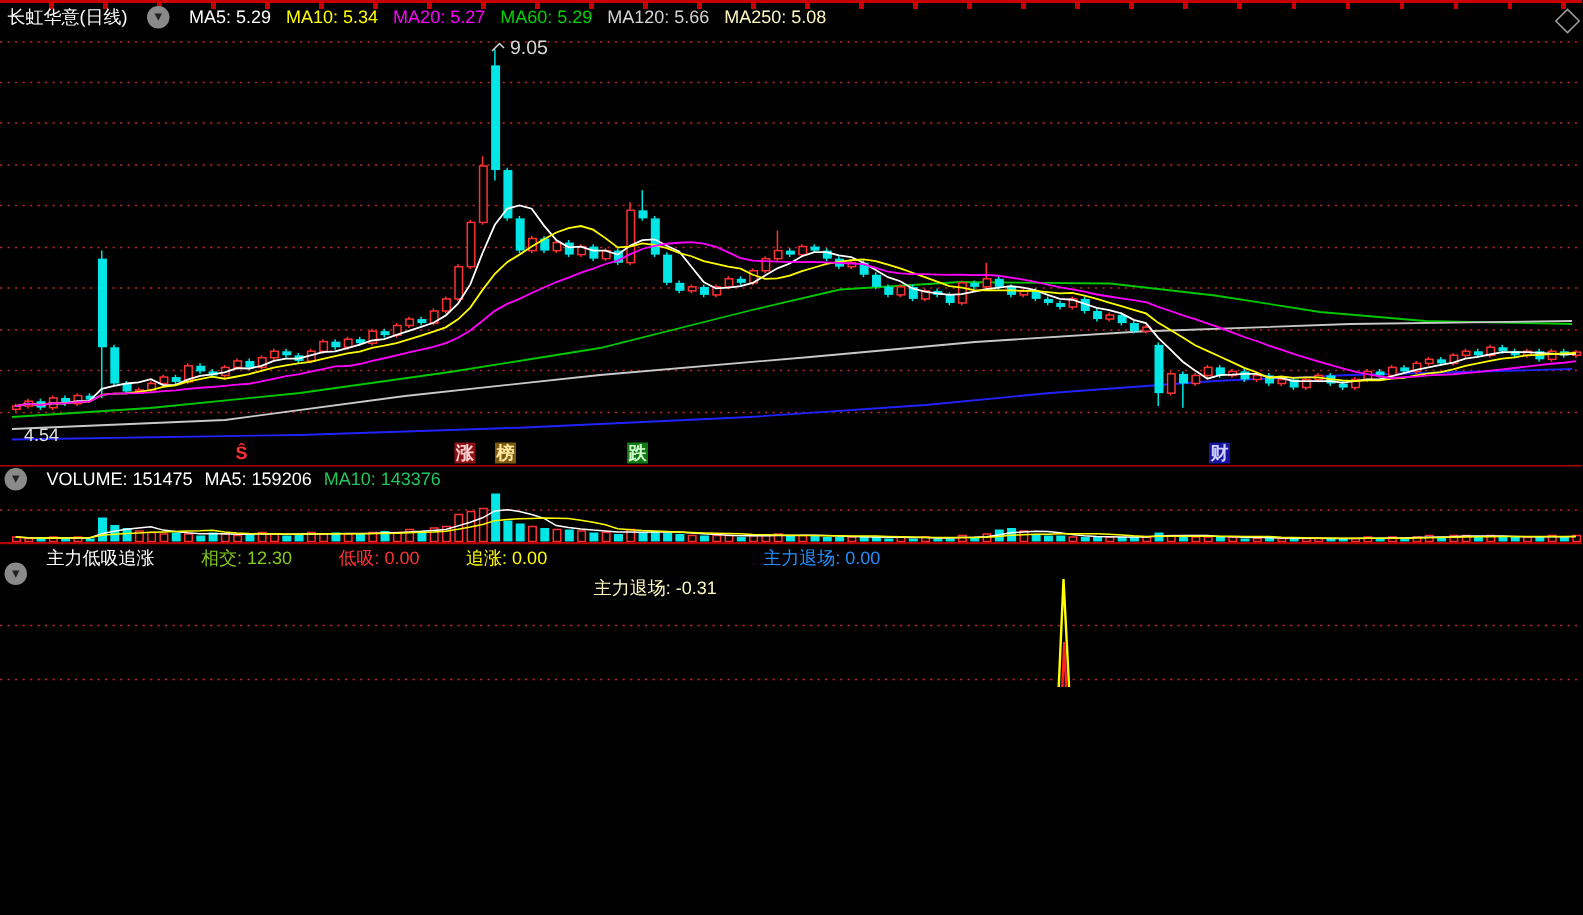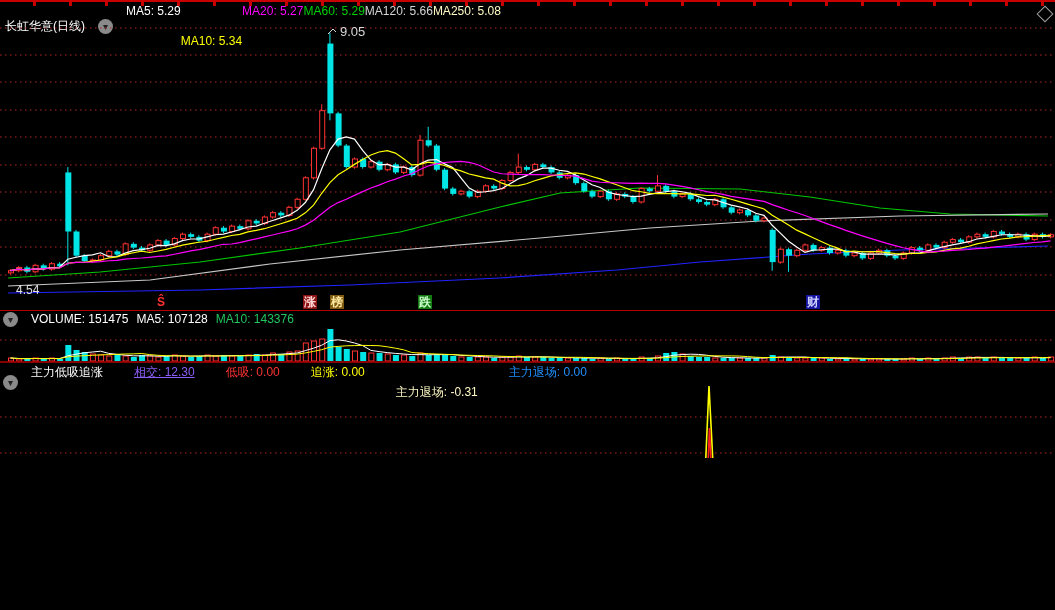--- a/index.html
+++ b/index.html
@@ -24,23 +24,23 @@
 <body>
 
 <div id="screen">
   <div class="topborder"></div>
   <div class="topticks"></div>
   <div class="diamond"></div>
 
   <div class="hdr" style="left:5px;top:4px;">
     <span>长虹华意(日线)</span>
     <span class="chev">▾</span>
-    <span id="ma-labels" style="display:flex;gap:0;">
+    <span id="ma-labels" style="display:flex;gap:10px;">
         <span style="color: rgb(255, 255, 255);">MA5: 5.29</span>
-        <span style="color: rgb(255, 255, 0); margin-top: 30px;">MA10: 5.34</span>
+        <span style="color: rgb(255, 255, 0);">MA10: 5.34</span>
         <span style="color: rgb(255, 0, 255);">MA20: 5.27</span>
         <span style="color: rgb(0, 210, 0);">MA60: 5.29</span>
         <span style="color: rgb(212, 212, 212);">MA120: 5.66</span>
         <span style="color: #fef9c3;">MA250: 5.08</span>
       </span>
   </div>
 
   <svg id="candle-svg" width="1055" height="273" style="top:22px;">
       <line x1="0" y1="6" x2="1055" y2="6" stroke="#b42828" stroke-width="1" stroke-dasharray="1.5 3.5"></line>
       <line x1="0" y1="33" x2="1055" y2="33" stroke="#b42828" stroke-width="1" stroke-dasharray="1.5 3.5"></line>
@@ -325,21 +325,21 @@
       <span class="marker" style="left: 330px; color: rgb(255, 232, 160); background: rgb(126, 90, 16);">榜</span>
       <span class="marker" style="left: 418px; color: rgb(208, 255, 208); background: rgb(17, 122, 17);">跌</span>
       <span class="marker" style="left: 806px; color: rgb(208, 208, 255); background: rgb(20, 20, 160);">财</span>
     </div>
   <div class="sep-red" style="top:310px;"></div>
 
   <div class="hdr" style="left:3px;top:312px;">
     <span class="chev">▾</span>
     <span id="vol-labels" style="display:flex;gap:8px;">
         <span style="color: rgb(255, 255, 255);">VOLUME: 151475</span>
-        <span style="color: rgb(255, 255, 255);">MA5: 107128</span>
+        <span style="color: rgb(255, 255, 255);">MA5: 159206</span>
         <span style="color: #22c55e;">MA10: 143376</span>
       </span>
   </div>
 
   <svg id="vol-svg" width="1055" height="36" style="top:328px;">
       <line x1="0" y1="12" x2="1055" y2="12" stroke="#b42828" stroke-width="1" stroke-dasharray="1.5 3.5"></line>
       <rect x="8.5" y="30" width="5" height="3" fill="#000" stroke="#ff3232" stroke-width="1"></rect>
       <rect x="16.689999999999998" y="31" width="5" height="2" fill="#000" stroke="#ff3232" stroke-width="1"></rect>
       <rect x="24.38" y="31" width="6" height="2" fill="#00e5e5"></rect>
       <rect x="33.07" y="30" width="5" height="3" fill="#000" stroke="#ff3232" stroke-width="1"></rect>
@@ -469,21 +469,21 @@
       <rect x="1048.6299999999999" y="29" width="5" height="4" fill="#000" stroke="#ff3232" stroke-width="1"></rect>
       <polyline points="10.5,30 18.689999999999998,30.5 26.88,30.666666666666668 35.07,30.5 43.26,30.6 51.449999999999996,30.6 59.64,30.6 67.83,27.8 76.02,26.2 84.21,24.8 92.39999999999999,24 100.58999999999999,23.2 108.78,25.4 116.97,26.4 125.16,27.2 133.35,27.8 141.54,27.8 149.73,27.8 157.92,28.2 166.10999999999999,28.2 174.29999999999998,27.8 182.48999999999998,28 190.67999999999998,28.2 198.86999999999998,28 207.06,27.8 215.25,28 223.44,27.8 231.63,27.6 239.82,27.6 248.01,27.6 256.2,27.2 264.39,27.2 272.58,26.6 280.77,26.2 288.96,25.6 297.15,25 305.34,22.6 313.53,20.2 321.71999999999997,17.2 329.90999999999997,12.600000000000001 338.09999999999997,11.8 346.28999999999996,13 354.47999999999996,15 362.66999999999996,17.6 370.85999999999996,22.4 379.04999999999995,23.6 387.23999999999995,24.6 395.42999999999995,25.4 403.62,26 411.81,26.6 420,26.6 428.19,26.8 436.38,26.6 444.57,26.6 452.76,26.6 460.95,27.4 469.14,27.8 477.33,28.4 485.52,28.8 493.71,29.2 501.9,29.2 510.09,29.2 518.28,29 526.4699999999999,29 534.66,28.8 542.85,28.8 551.04,29 559.23,29.4 567.42,29.6 575.61,29.8 583.8,30 591.99,30.2 600.18,30.2 608.37,30.4 616.56,30.4 624.75,30.6 632.9399999999999,30.6 641.13,30.4 649.3199999999999,30.2 657.51,29.8 665.6999999999999,28.6 673.89,27.2 682.0799999999999,26.6 690.27,26.2 698.4599999999999,26.4 706.65,27.2 714.8399999999999,28.4 723.03,29.2 731.2199999999999,29.6 739.41,29.8 747.5999999999999,30 755.79,30 763.9799999999999,30 772.17,29.4 780.3599999999999,29.2 788.55,29 796.74,29 804.93,29 813.12,29.6 821.31,29.8 829.5,30.2 837.6899999999999,30.4 845.88,30.4 854.0699999999999,30.6 862.26,30.8 870.4499999999999,30.8 878.64,30.8 886.8299999999999,31 895.02,31 903.2099999999999,31 911.4,30.8 919.5899999999999,30.8 927.78,30.6 935.9699999999999,30.6 944.16,30.4 952.3499999999999,30.2 960.54,30 968.7299999999999,29.8 976.92,29.4 985.1099999999999,29.4 993.3,29.4 1001.4899999999999,29.4 1009.68,29.6 1017.8699999999999,29.8 1026.06,29.8 1034.25,29.8 1042.4399999999998,29.8 1050.6299999999999,29.6" fill="none" stroke="#ffffff" stroke-width="1"></polyline>
       <polyline points="10.5,30 18.689999999999998,30.5 26.88,30.666666666666668 35.07,30.5 43.26,30.6 51.449999999999996,30.5 59.64,30.571428571428573 67.83,28.875 76.02,28.11111111111111 84.21,27.7 92.39999999999999,27.3 100.58999999999999,26.9 108.78,26.6 116.97,26.3 125.16,26 133.35,25.9 141.54,25.5 149.73,26.6 157.92,27.3 166.10999999999999,27.7 174.29999999999998,27.8 182.48999999999998,27.9 190.67999999999998,28 198.86999999999998,28.1 207.06,28 215.25,27.9 223.44,27.9 231.63,27.9 239.82,27.8 248.01,27.7 256.2,27.6 264.39,27.5 272.58,27.1 280.77,26.9 288.96,26.6 297.15,26.1 305.34,24.9 313.53,23.4 321.71999999999997,21.7 329.90999999999997,19.1 338.09999999999997,18.4 346.28999999999996,17.8 354.47999999999996,17.6 362.66999999999996,17.4 370.85999999999996,17.5 379.04999999999995,17.7 387.23999999999995,18.8 395.42999999999995,20.2 403.62,21.8 411.81,24.5 420,25.1 428.19,25.7 436.38,26 444.57,26.3 452.76,26.6 460.95,27 469.14,27.3 477.33,27.5 485.52,27.7 493.71,27.9 501.9,28.3 510.09,28.5 518.28,28.7 526.4699999999999,28.9 534.66,29 542.85,29 551.04,29.1 559.23,29.2 567.42,29.3 575.61,29.3 583.8,29.4 591.99,29.6 600.18,29.8 608.37,30 616.56,30.1 624.75,30.3 632.9399999999999,30.4 641.13,30.3 649.3199999999999,30.3 657.51,30.1 665.6999999999999,29.6 673.89,28.9 682.0799999999999,28.5 690.27,28.2 698.4599999999999,28.1 706.65,27.9 714.8399999999999,27.8 723.03,27.9 731.2199999999999,27.9 739.41,28.1 747.5999999999999,28.6 755.79,29.2 763.9799999999999,29.6 772.17,29.5 780.3599999999999,29.5 788.55,29.5 796.74,29.5 804.93,29.5 813.12,29.5 821.31,29.5 829.5,29.6 837.6899999999999,29.7 845.88,29.7 854.0699999999999,30.1 862.26,30.3 870.4499999999999,30.5 878.64,30.6 886.8299999999999,30.7 895.02,30.8 903.2099999999999,30.9 911.4,30.8 919.5899999999999,30.8 927.78,30.8 935.9699999999999,30.8 944.16,30.7 952.3499999999999,30.5 960.54,30.4 968.7299999999999,30.2 976.92,30 985.1099999999999,29.9 993.3,29.8 1001.4899999999999,29.7 1009.68,29.7 1017.8699999999999,29.6 1026.06,29.6 1034.25,29.6 1042.4399999999998,29.6 1050.6299999999999,29.6" fill="none" stroke="#ffff00" stroke-width="1"></polyline>
       <line x1="0" y1="34" x2="1055" y2="34" stroke="#b40000" stroke-width="1.5"></line>
     </svg>
 
   <div class="hdr" style="left:3px;top:365px;">
     <span class="chev">▾</span>
     <span id="ind-labels" style="display:flex;gap:31px;">
         <span style="color: rgb(255, 255, 255);">主力低吸追涨</span>
-        <span style="color: #8b5cf6; text-decoration: underline;">相交: 12.30</span>
+        <span style="color: #84cc16;">相交: 12.30</span>
         <span style="color: rgb(255, 50, 50);">低吸: 0.00</span>
         <span style="color: rgb(255, 255, 0);">追涨: 0.00</span>
         <span style="color: #fef9c3; margin-top: 20px;">主力退场: -0.31</span>
         <span style="color: rgb(32, 144, 255);">主力退场: 0.00</span>
       </span>
   </div>
 
   <svg id="ind-svg" width="1055" height="228" style="top:382px;">
       <line x1="0" y1="35" x2="1055" y2="35" stroke="#b42828" stroke-width="1" stroke-dasharray="1.5 3.5"></line>
       <line x1="0" y1="71" x2="1055" y2="71" stroke="#b42828" stroke-width="1" stroke-dasharray="1.5 3.5"></line>

